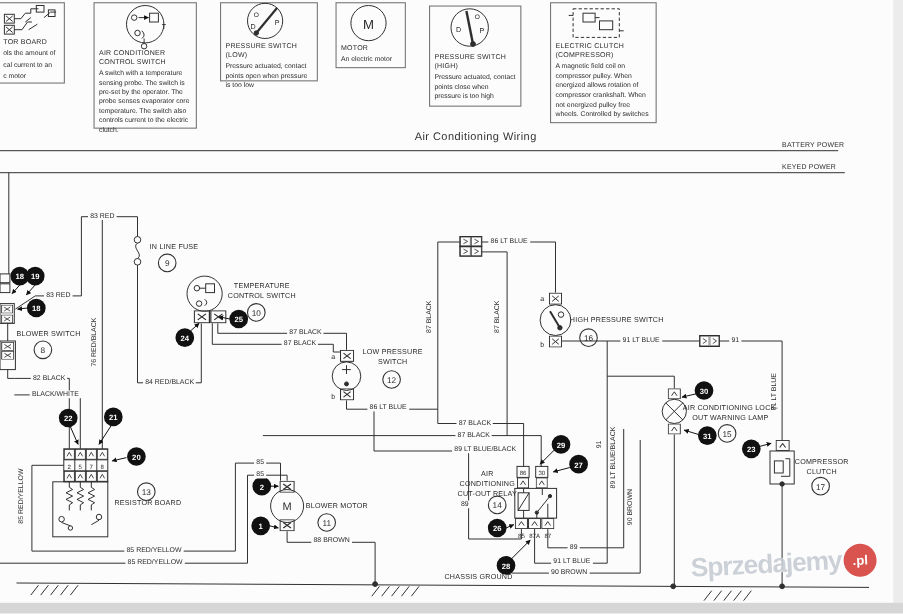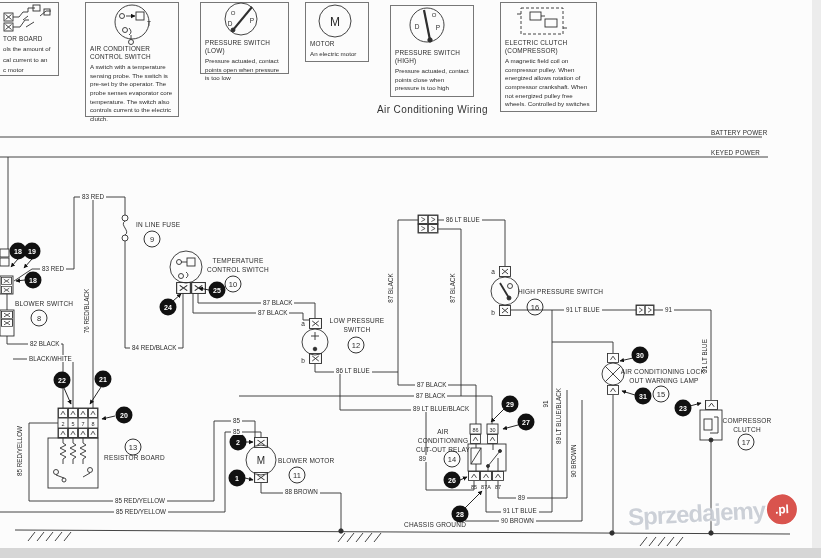--- a/index.html
+++ b/index.html
@@ -369,21 +369,21 @@
       <text x="233" y="15" font-size="6">O</text>
       <text x="252" y="23" font-size="6.5">P</text>
       <text x="230" y="26" font-size="6.5">D</text>
       <text x="335" y="26" font-size="12">M</text>
       <text x="434" y="17" font-size="6">O</text>
       <text x="438" y="30" font-size="6.5">P</text>
       <text x="417" y="29" font-size="6.5">D</text>
     </g>
   </svg>
 
-  <div class="main-title" style="left:377px;top:104px;">Air Conditioning Wiring</div>
+  <div class="main-title" style="left:377px;top:119px;">Air Conditioning Wiring</div>
   <div class="rail-label" style="left:711px;top:129px;">BATTERY POWER</div>
   <div class="rail-label" style="left:711px;top:149px;">KEYED POWER</div>
 
   <div class="wl" style="left:80px;top:193px;">83 RED</div>
   <div class="wl" style="left:40px;top:265px;">83 RED</div>
   <div class="wl" style="left:28px;top:340px;">82 BLACK</div>
   <div class="wl" style="left:27px;top:355px;">BLACK/WHITE</div>
   <div class="wl" style="left:130px;top:344px;">84 RED/BLACK</div>
   <div class="wl" style="left:261px;top:299px;">87 BLACK</div>
   <div class="wl" style="left:256px;top:309px;">87 BLACK</div>

